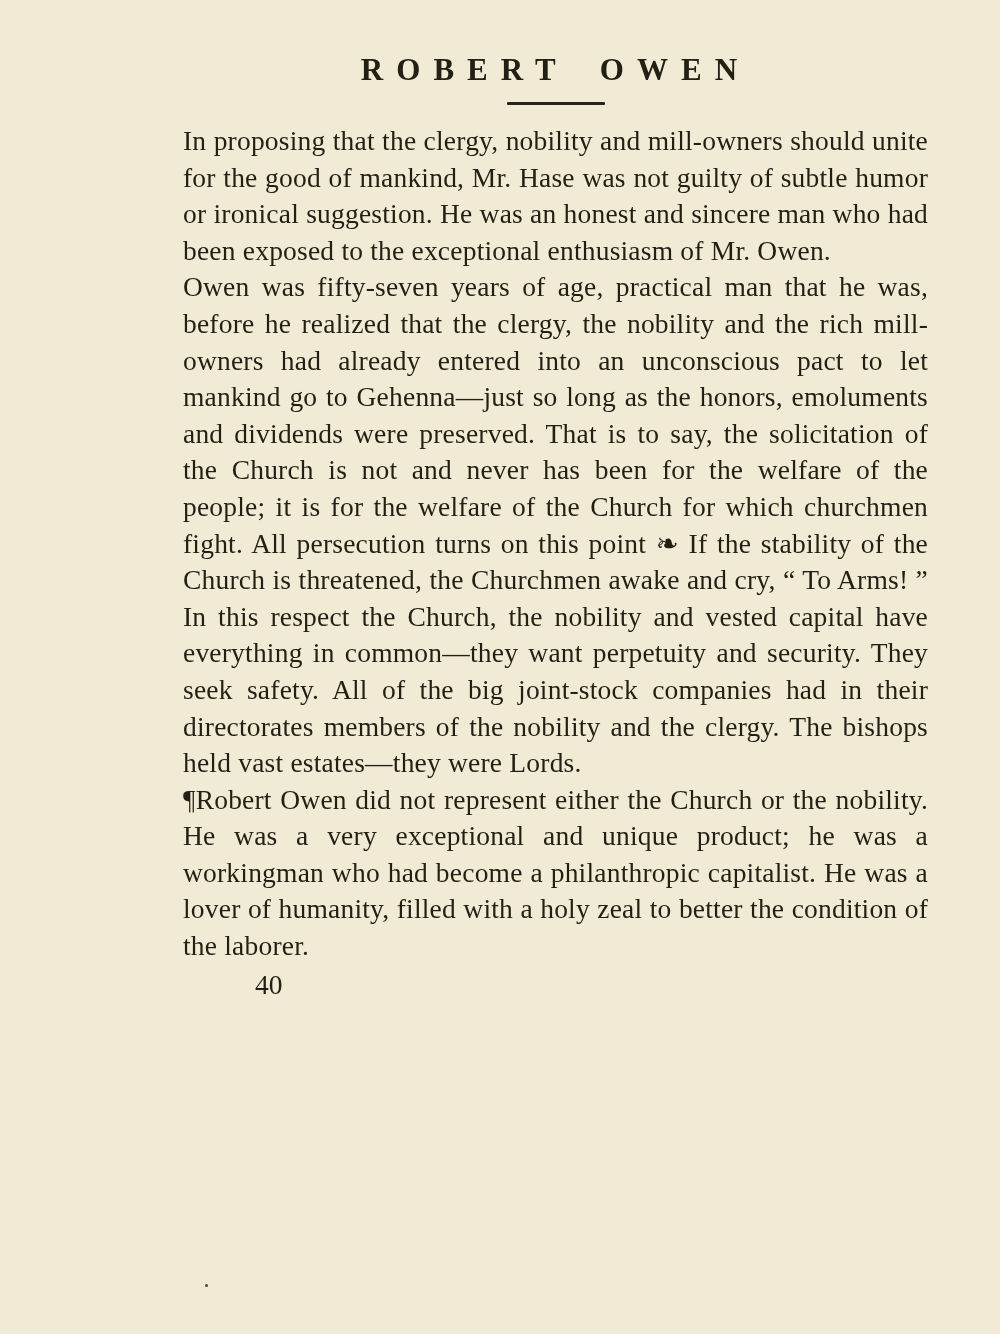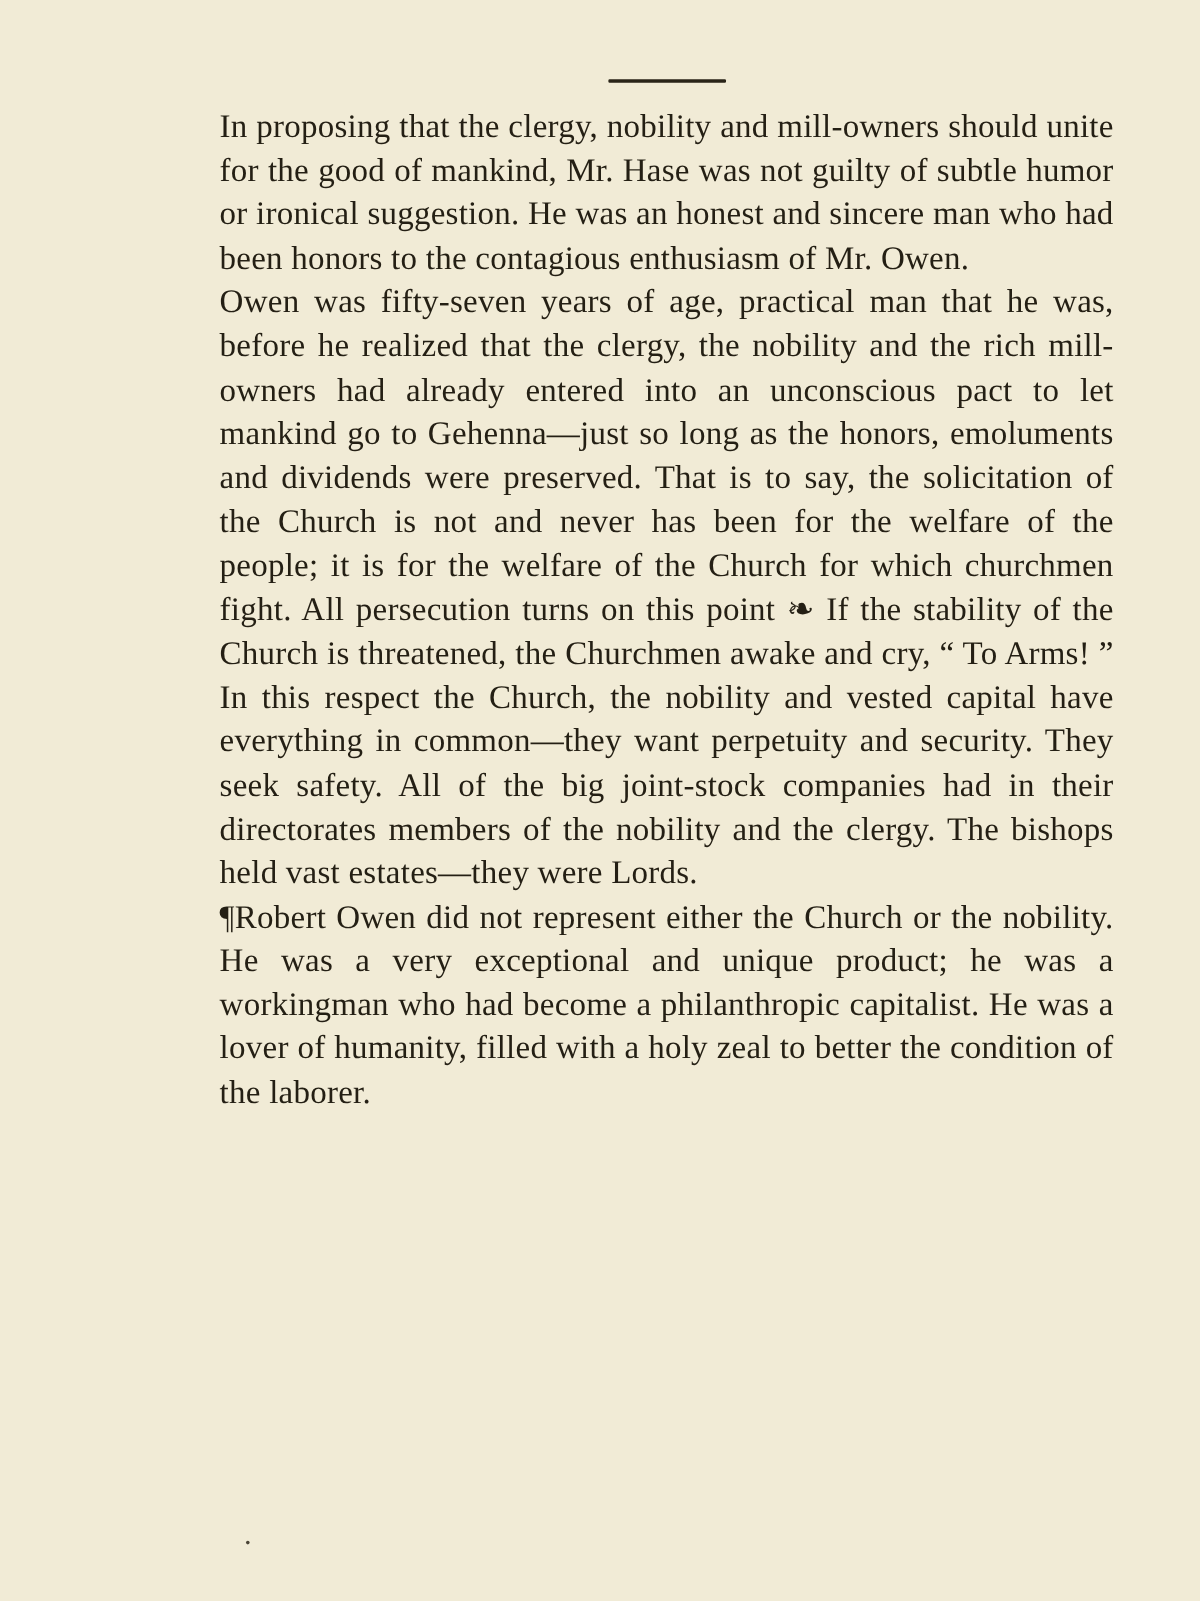--- a/index.html
+++ b/index.html
@@ -72,25 +72,29 @@
     background: #4a4436;
     border-radius: 50%;
   }
 </style>
 </head>
 <body>
 
 <div class="page">
 
   <div class="book-header">
+    <div class="book-title">ROBERT OWEN</div>
     <div class="title-rule"></div>
   </div>
 
   <div class="body-text">
-    <p>In proposing that the clergy, nobility and mill-owners should unite for the good of mankind, Mr. Hase was not guilty of subtle humor or ironical suggestion. He was an honest and sincere man who had been honors to the contagious enthusiasm of Mr. Owen.</p>
+    <p>In proposing that the clergy, nobility and mill-owners should unite for the good of mankind, Mr. Hase was not guilty of subtle humor or ironical suggestion. He was an honest and sincere man who had been exposed to the exceptional enthusiasm of Mr. Owen.</p>
     <p>Owen was fifty-seven years of age, practical man that he was, before he realized that the clergy, the nobility and the rich mill-owners had already entered into an unconscious pact to let mankind go to Gehenna—just so long as the honors, emoluments and dividends were preserved. That is to say, the solicitation of the Church is not and never has been for the welfare of the people; it is for the welfare of the Church for which churchmen fight. All persecution turns on this point ❧ If the stability of the Church is threatened, the Churchmen awake and cry, “ To Arms! ” In this respect the Church, the nobility and vested capital have everything in common—they want perpetuity and security. They seek safety. All of the big joint-stock companies had in their directorates members of the nobility and the clergy. The bishops held vast estates—they were Lords.</p>
     <p>¶Robert Owen did not represent either the Church or the nobility. He was a very exceptional and unique product; he was a workingman who had become a philanthropic capitalist. He was a lover of humanity, filled with a holy zeal to better the condition of the laborer.</p>
   </div>
 
+  <div class="page-footer">
+    <span>40</span>
+  </div>
 
   <div class="ink-speck"></div>
 
 </div>
 
 </body></html>

